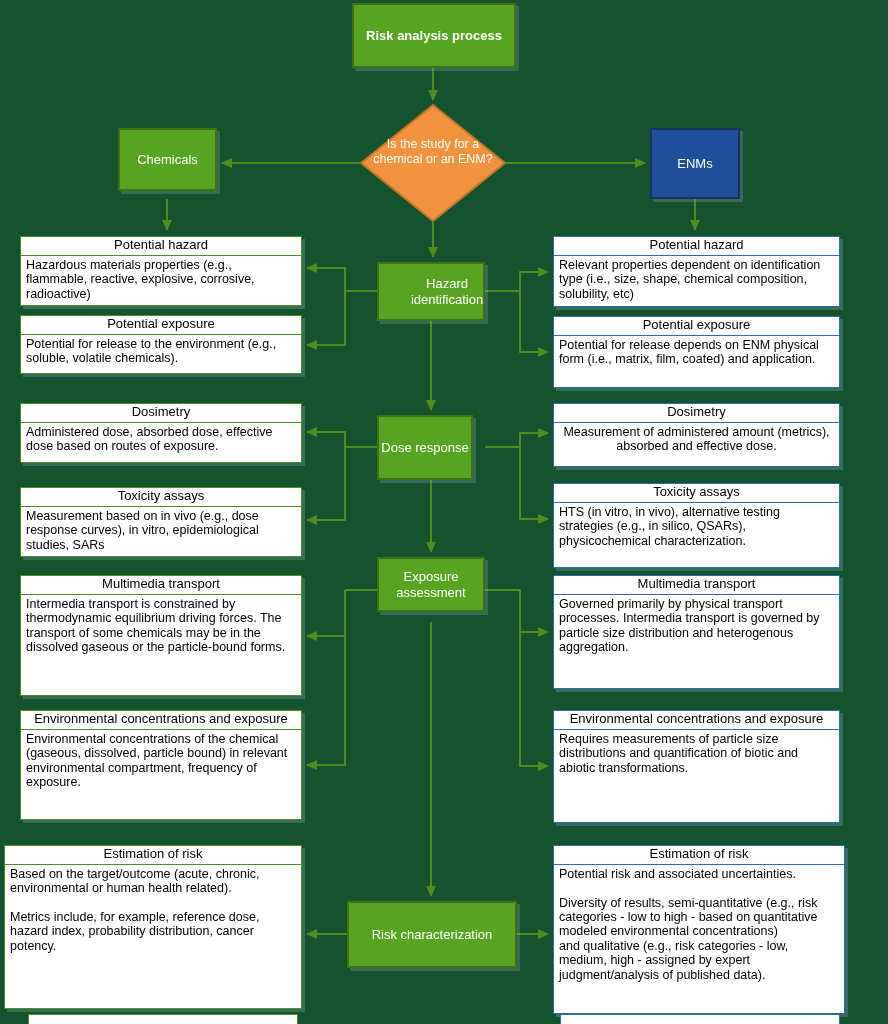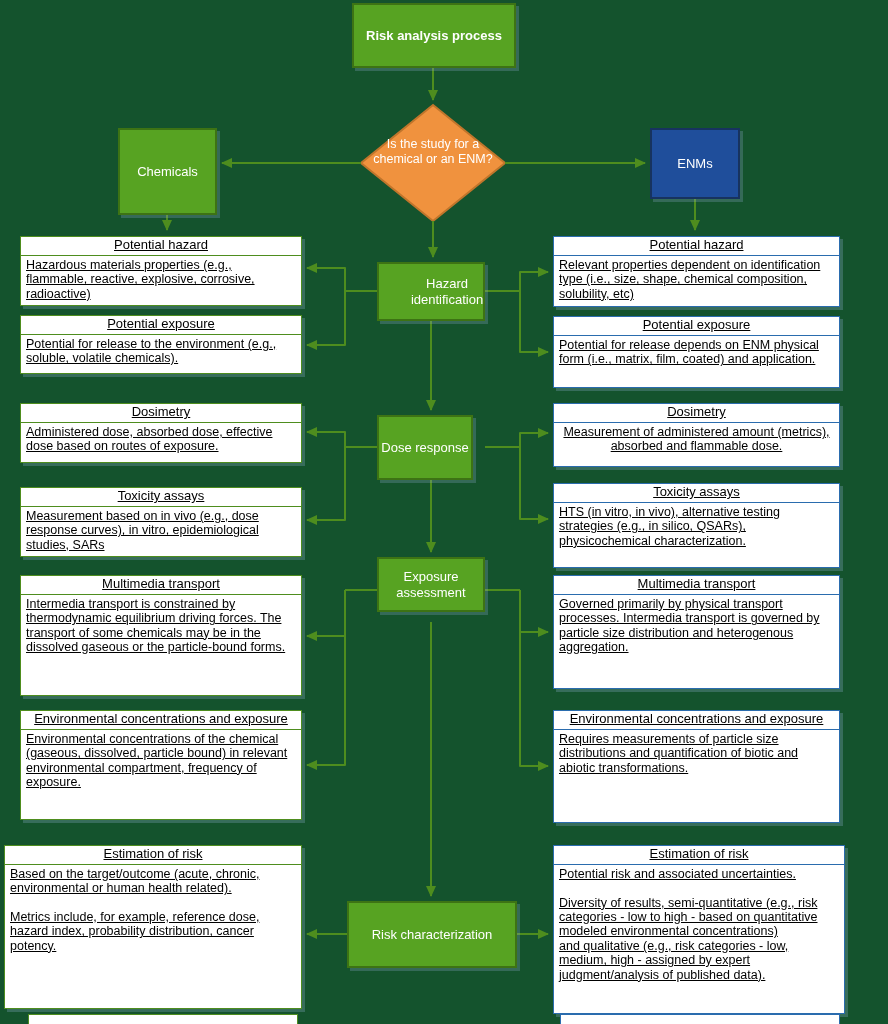--- a/index.html
+++ b/index.html
@@ -10,30 +10,30 @@
   #connectors{position:absolute;left:0;top:0;width:888px;height:1024px;pointer-events:none;}
   .arrow,.line{fill:none;stroke:var(--arrow-green,#4E8D1E);stroke-width:2;stroke-linejoin:round;}
   #ah path{fill:var(--arrow-green,#4E8D1E);}
   .diamond-shape{fill:var(--decision-orange,#F0923E);stroke:var(--decision-orange-border,#C0752B);stroke-width:2;}
 
   
   .node{position:absolute;display:flex;align-items:center;justify-content:center;text-align:center;
         color:#fff;background:var(--node-green,#57A322);border:2px solid var(--node-green-border,#3D7314);
         font-size:13px;line-height:1.18;box-sizing:border-box;box-shadow:3px 3px 0 rgba(140,170,200,0.28);}
   .node.start{left:352px;top:3px;width:164px;height:65px;font-weight:bold;}
-  .node.chemicals{left:118px;top:128px;width:99px;height:87px;}
+  .node.chemicals{left:118px;top:128px;width:99px;height:63px;}
   .node.enms{left:650px;top:128px;width:90px;height:71px;background:var(--enm-blue,#1F4E9B);border-color:var(--enm-blue-border,#17335F);}
   .node.hazard{left:377px;top:262px;width:108px;height:59px;padding-left:32px;}
   .node.dose{left:377px;top:415px;width:96px;height:65px;}
   .node.exposure{left:377px;top:557px;width:108px;height:55px;}
   .node.risk{left:347px;top:901px;width:170px;height:67px;}
   .decision-label{position:absolute;left:369px;top:137px;width:128px;text-align:center;color:#fff;font-size:12.5px;line-height:1.2;}
 
   
-  .info-box{position:absolute;background:#fff;box-sizing:border-box;font-size:12.5px;line-height:1.15;color:#000;text-decoration:underline;}
+  .info-box{position:absolute;background:#fff;box-sizing:border-box;font-size:12.5px;line-height:1.15;color:#000;}
   .info-box.left{border:1.5px solid var(--left-border-green,#4E8D1E);left:20px;width:282px;box-shadow:3px 3px 0 rgba(140,170,200,0.30);}
   .info-box.right{border:1.5px solid var(--right-border-blue,#2A6CAE);left:553px;width:287px;box-shadow:3px 3px 0 rgba(140,170,200,0.30);}
   .info-title{text-align:center;padding:1px 6px 2px;border-bottom:1.5px solid var(--left-border-green,#4E8D1E);font-size:13px;}
   .info-box.right .info-title{border-bottom-color:var(--right-border-blue,#2A6CAE);}
   .info-body{padding:2px 5px 4px;white-space:pre-line;text-align:left;}
   .info-body.center{text-align:center;}
 
   .pos-l1{top:236px;min-height:64px;}
   .pos-l2{top:315px;min-height:59px;}
   .pos-l3{top:403px;min-height:60px;}
@@ -167,21 +167,21 @@
   <div class="info-box right pos-r1">
     <div class="info-title">Potential hazard</div>
     <div class="info-body">Relevant properties dependent on identification type (i.e., size, shape, chemical composition, solubility, etc)</div>
   </div>
   <div class="info-box right pos-r2">
     <div class="info-title">Potential exposure</div>
     <div class="info-body">Potential for release depends on ENM physical form (i.e., matrix, film, coated) and application.</div>
   </div>
   <div class="info-box right pos-r3">
     <div class="info-title">Dosimetry</div>
-    <div class="info-body center">Measurement of administered amount (metrics), absorbed and flammable dose.</div>
+    <div class="info-body center">Measurement of administered amount (metrics), absorbed and effective dose.</div>
   </div>
   <div class="info-box right pos-r4">
     <div class="info-title">Toxicity assays</div>
     <div class="info-body">HTS (in vitro, in vivo), alternative testing strategies (e.g., in silico, QSARs), physicochemical characterization.</div>
   </div>
   <div class="info-box right pos-r5">
     <div class="info-title">Multimedia transport</div>
     <div class="info-body">Governed primarily by physical transport processes. Intermedia transport is governed by particle size distribution and heterogenous aggregation.</div>
   </div>
   <div class="info-box right pos-r6">

